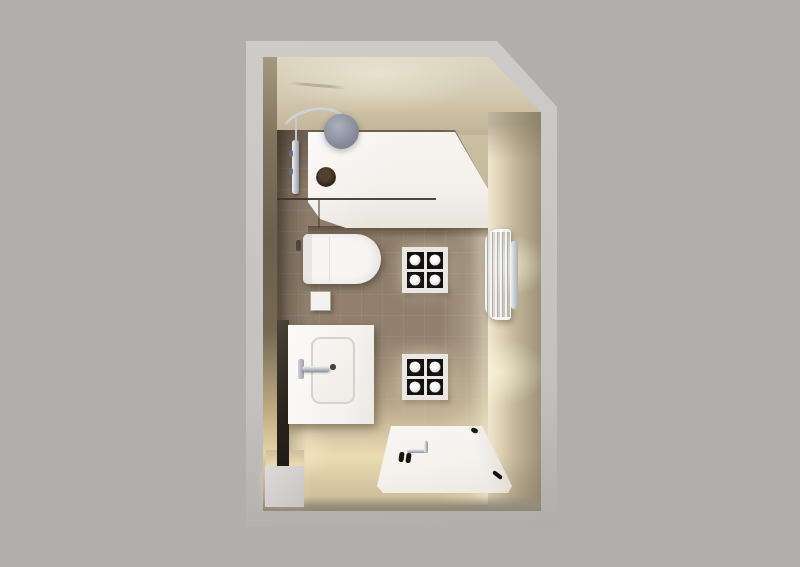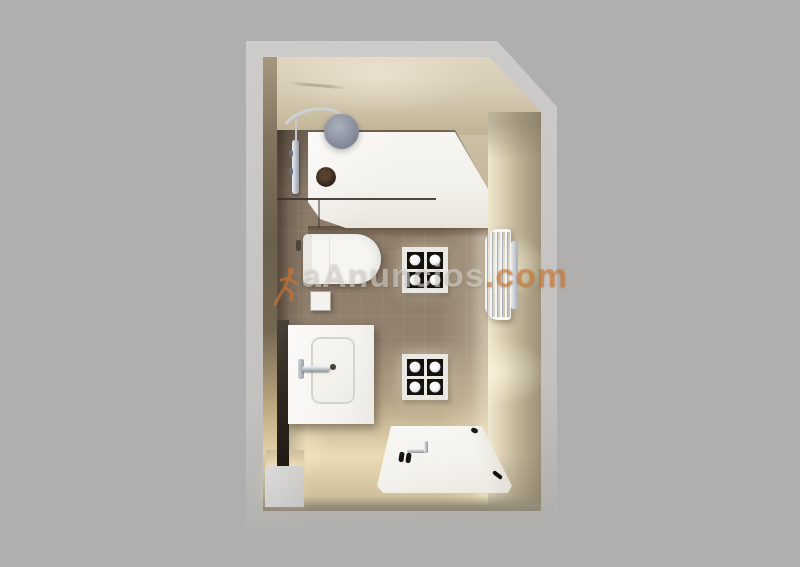--- a/index.html
+++ b/index.html
@@ -197,29 +197,14 @@
   </div>
 
   <div class="bathtub"></div>
   <div class="tub-faucet-h"></div>
   <div class="tub-faucet-v"></div>
   <div class="tub-handle-1"></div>
   <div class="tub-handle-2"></div>
   <div class="tub-dot-tr"></div>
   <div class="tub-dot-br"></div>
 
-  <div class="watermark">
-    <span class="wm-icon">
-      <svg viewBox="0 0 30 42" width="30" height="42" aria-hidden="true">
-        <g stroke="#d9772e" stroke-width="3.2" stroke-linecap="round" fill="none" opacity="0.6">
-          <circle cx="19" cy="5" r="3.4" fill="#d9772e" stroke="none"></circle>
-          <path d="M18 9 L13 21"></path>
-          <path d="M17 12 L24 17"></path>
-          <path d="M17 12 L9 14"></path>
-          <path d="M13 21 L20 27 L19 34"></path>
-          <path d="M13 21 L8 29 L3 38"></path>
-        </g>
-      </svg>
-    </span>
-    <span class="wm-text"><span>aAnuncios</span><span class="wm-tld">.com</span></span>
-  </div>
 
 </div>
 
 </body></html>

